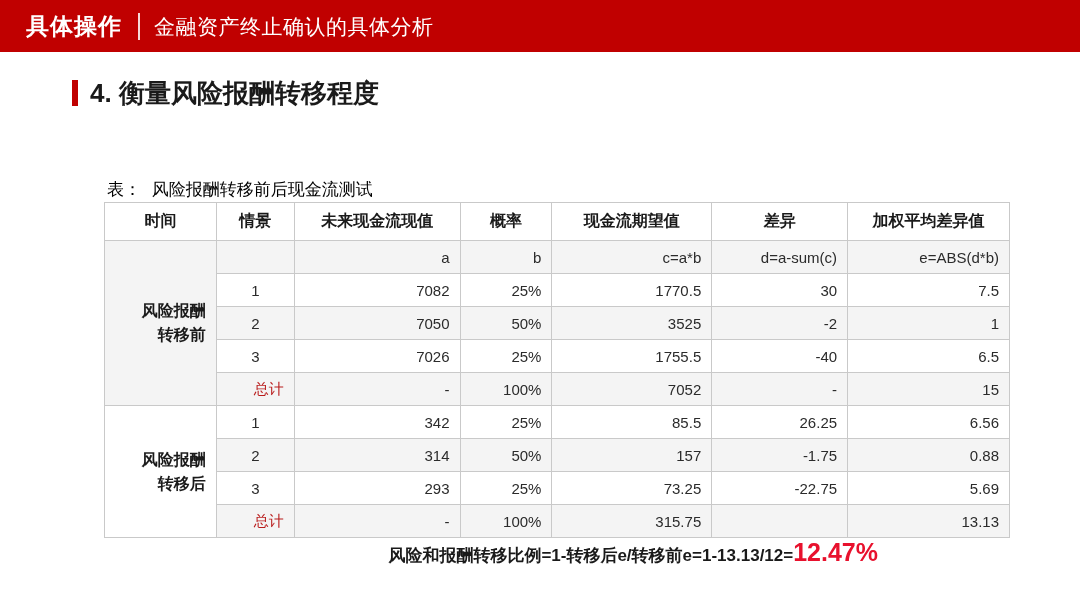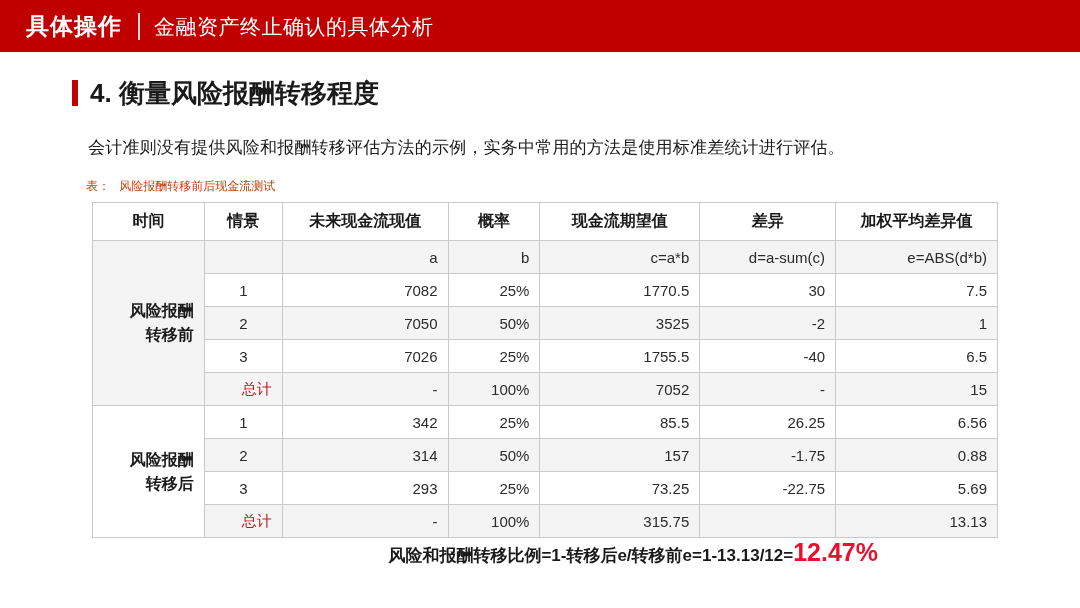--- a/index.html
+++ b/index.html
@@ -76,32 +76,32 @@
   .lead {
     position: absolute;
     left: 88px;
     top: 136px;
     font-size: 17px;
     color: #1a1a1a;
     letter-spacing: .2px;
   }
   .table-caption {
     position: absolute;
-    left: 86px;
+    left: 107px;
     top: 178px;
-    font-size: 12px;
-    color: #c2410c;
+    font-size: 17px;
+    color: #000000;
   }
   .table-caption .cap-label {
     margin-right: 6px;
   }
   
   .tbl-wrap {
     position: absolute;
-    left: 92px;
+    left: 104px;
     top: 202px;
     width: 906px;
   }
   table.data {
     border-collapse: collapse;
     width: 906px;
     font-size: 15px;
     color: #2b2b2b;
   }
   table.data th,
@@ -177,21 +177,20 @@
     <div class="header-title">具体操作</div>
     <div class="header-divider"></div>
     <div class="header-sub">金融资产终止确认的具体分析</div>
   </div>
 
   <div class="section-head">
     <div class="section-bar"></div>
     <div class="section-title">4. 衡量风险报酬转移程度</div>
   </div>
 
-  <div class="lead">会计准则没有提供风险和报酬转移评估方法的示例，实务中常用的方法是使用标准差统计进行评估。</div>
 
   <div class="table-caption">
     <span class="cap-label">表：</span>
     <span>风险报酬转移前后现金流测试</span>
   </div>
 
   <div class="tbl-wrap">
     <table class="data">
       <colgroup>
         <col class="c0">

